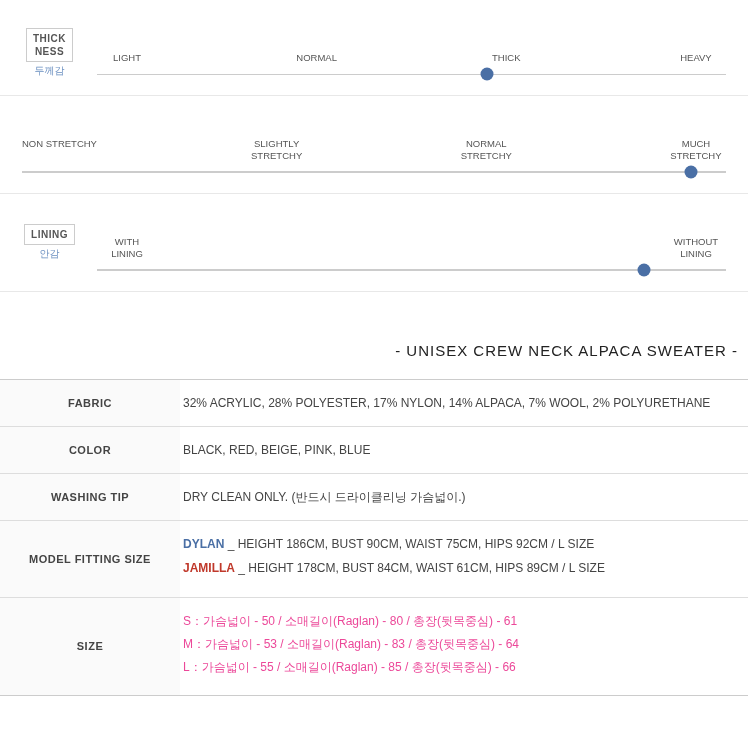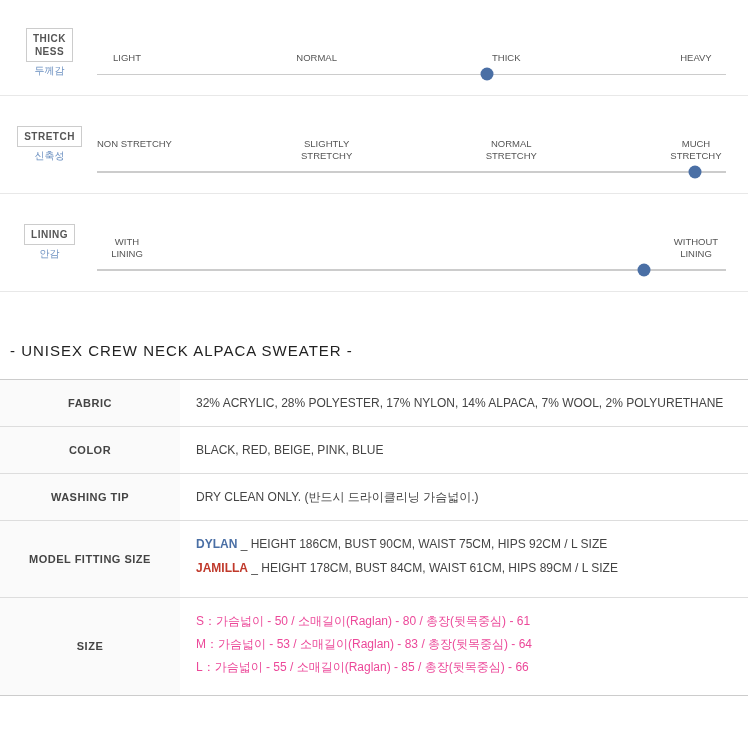--- a/index.html
+++ b/index.html
@@ -94,21 +94,21 @@
       border-radius: 50%;
       background: #4a6fa5;
       position: absolute;
       top: 50%;
       transform: translate(-50%, -50%);
       z-index: 2;
     }
 
     
     .product-title-section {
-      text-align: left;
+      text-align: right;
       padding: 30px 10px 20px 10px;
     }
 
     .product-title {
       font-size: 15px;
       font-weight: normal;
       letter-spacing: 1px;
       color: #222;
     }
 
@@ -121,21 +121,21 @@
 
     .info-table tr {
       border-bottom: 1px solid #ddd;
     }
 
     .info-table tr:last-child {
       border-bottom: none;
     }
 
     .info-table td {
-      padding: 14px 16px;
+      padding: 14px 3px;
       vertical-align: top;
       font-size: 12px;
       color: #333;
       line-height: 1.5;
       margin-top: 12px;
     }
 
     .info-table td.label-cell {
       width: 180px;
       min-width: 180px;
@@ -197,26 +197,20 @@
       </div>
       <div class="slider-track-wrapper">
         <div class="slider-track">
           <div class="slider-dot" style="left: 62%;"></div>
         </div>
       </div>
     </div>
   </div>
 
   <div class="slider-row">
-    <div class="slider-label">
-      <div class="slider-label-box">
-        <span>STRETCH</span>
-      </div>
-      <div class="slider-label-kor">신축성</div>
-    </div>
     <div class="slider-track-area">
       <div class="slider-markers">
         <span class="slider-marker-label">NON STRETCHY</span>
         <span class="slider-marker-label">SLIGHTLY<br>STRETCHY</span>
         <span class="slider-marker-label">NORMAL<br>STRETCHY</span>
         <span class="slider-marker-label">MUCH<br>STRETCHY</span>
       </div>
       <div class="slider-track-wrapper">
         <div class="slider-track">
           <div class="slider-dot" style="left: 95%;"></div>

